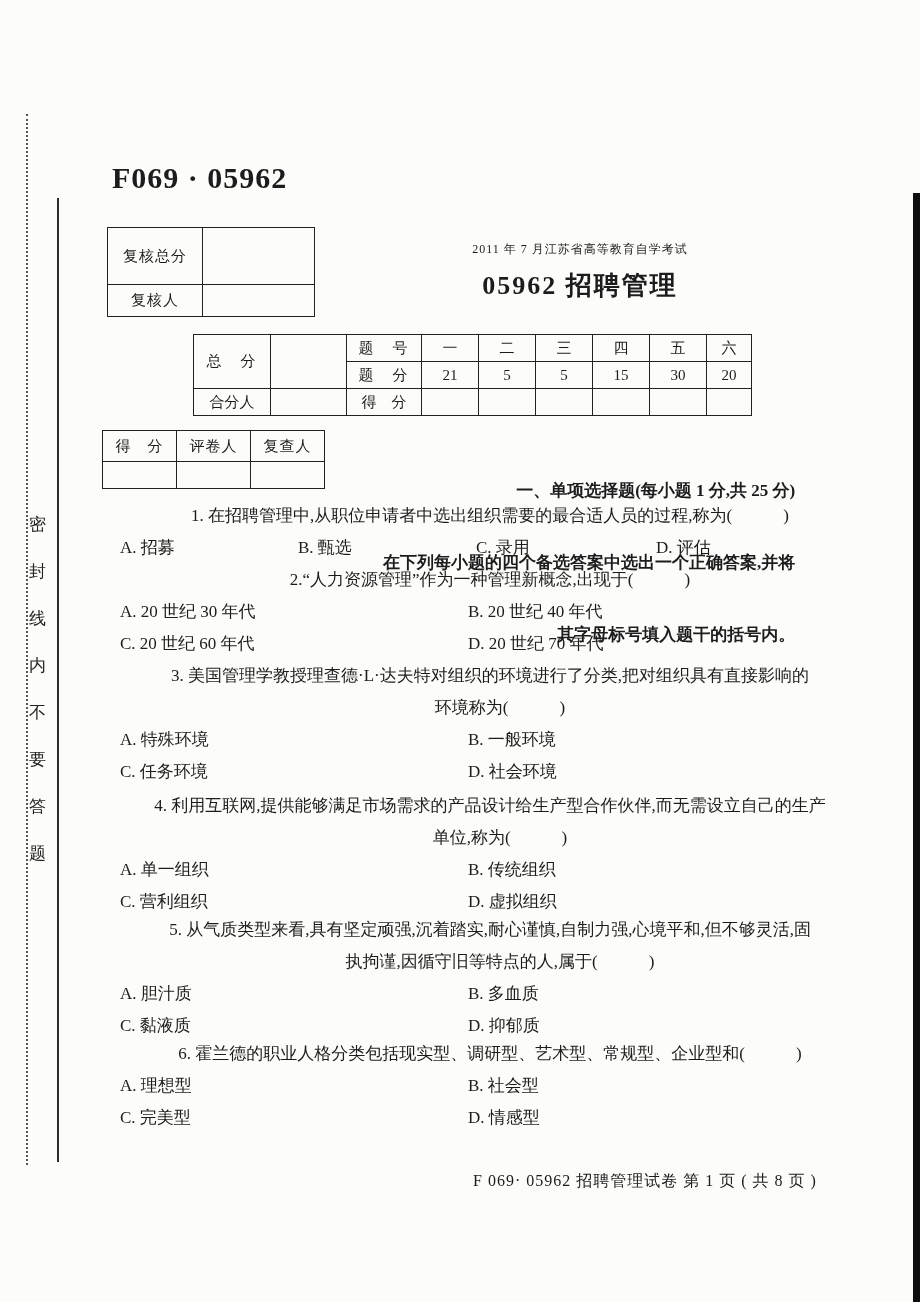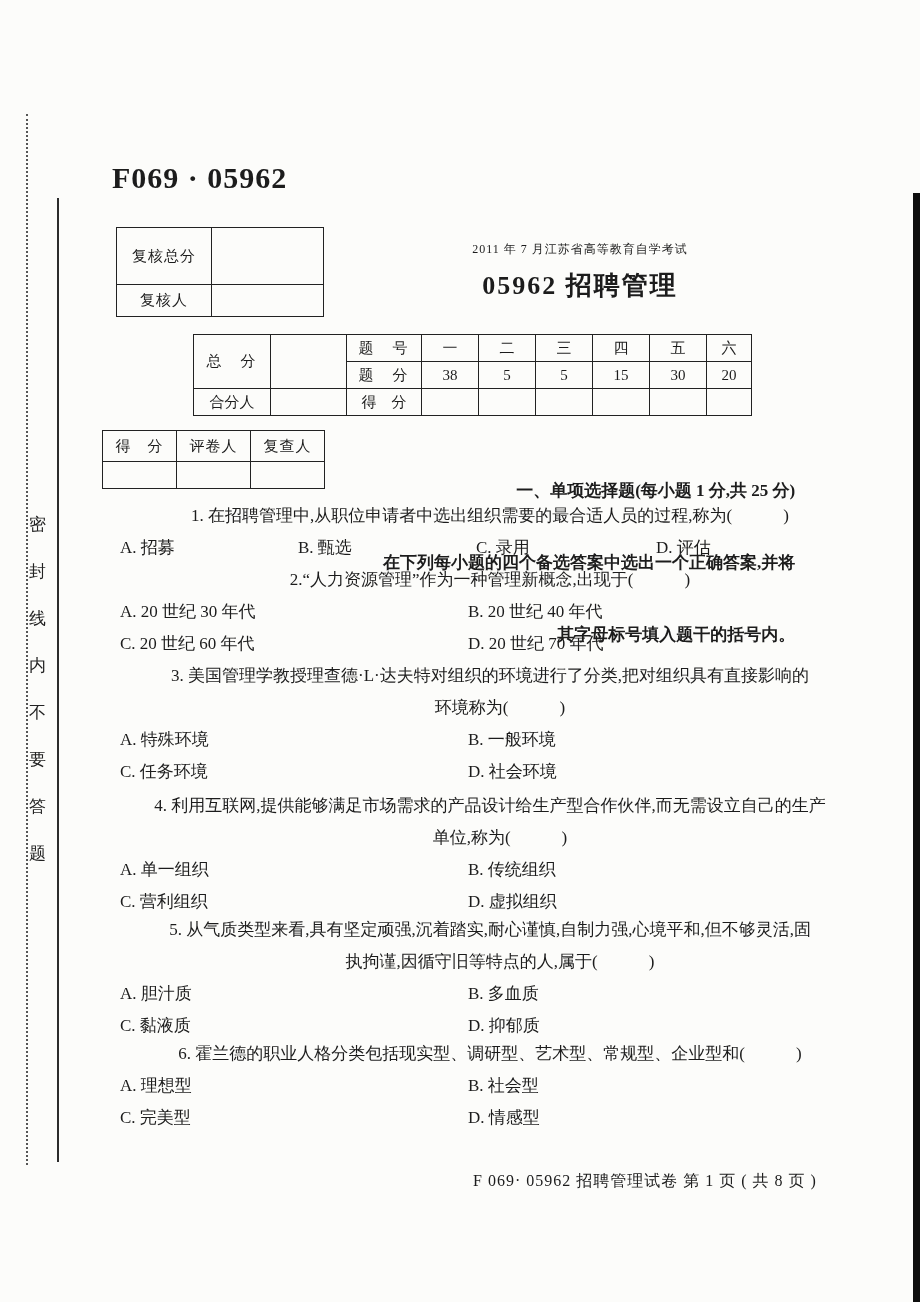--- a/index.html
+++ b/index.html
@@ -21,21 +21,21 @@
   
   .code-header { left:112px; top:161px; font-size:30px; font-weight:700; letter-spacing:1px; }
   .title-wrap { left:320px; top:241px; width:520px; text-align:center; }
   .title-line1 { font-size:12px; letter-spacing:1px; }
   .title-line2 { margin-top:10px; font-size:26px; font-weight:700; letter-spacing:2px; }
 
   
   table { border-collapse:collapse; }
   td { border:1.6px solid #222; font-size:15px; text-align:center; padding:0; color:#1c1c1c; }
 
-  .review-box { left:116px; top:227px; }
+  .review-box { left:107px; top:227px; }
   .review-box table { width:208px; }
   .review-box td.lbl { width:94px; letter-spacing:1px; }
   .review-box tr.r1 td { height:56px; }
   .review-box tr.r2 td { height:31px; }
 
   .score-table { left:193px; top:334px; }
   .score-table td { height:26px; }
   .score-table .c-lbl   { width:76px; letter-spacing:2px; }
   .score-table .c-blank { width:75px; }
   .score-table .c-head  { width:74px; letter-spacing:2px; }
@@ -113,21 +113,21 @@
         <td class="c-head">题　号</td>
         <td class="c-n">一</td>
         <td class="c-n">二</td>
         <td class="c-n">三</td>
         <td class="c-n">四</td>
         <td class="c-n">五</td>
         <td class="c-last">六</td>
       </tr>
       <tr>
         <td class="c-head">题　分</td>
-        <td>38</td>
+        <td>21</td>
         <td>5</td>
         <td>5</td>
         <td>15</td>
         <td>30</td>
         <td>20</td>
       </tr>
       <tr>
         <td>合分人</td>
         <td></td>
         <td>得　分</td>

